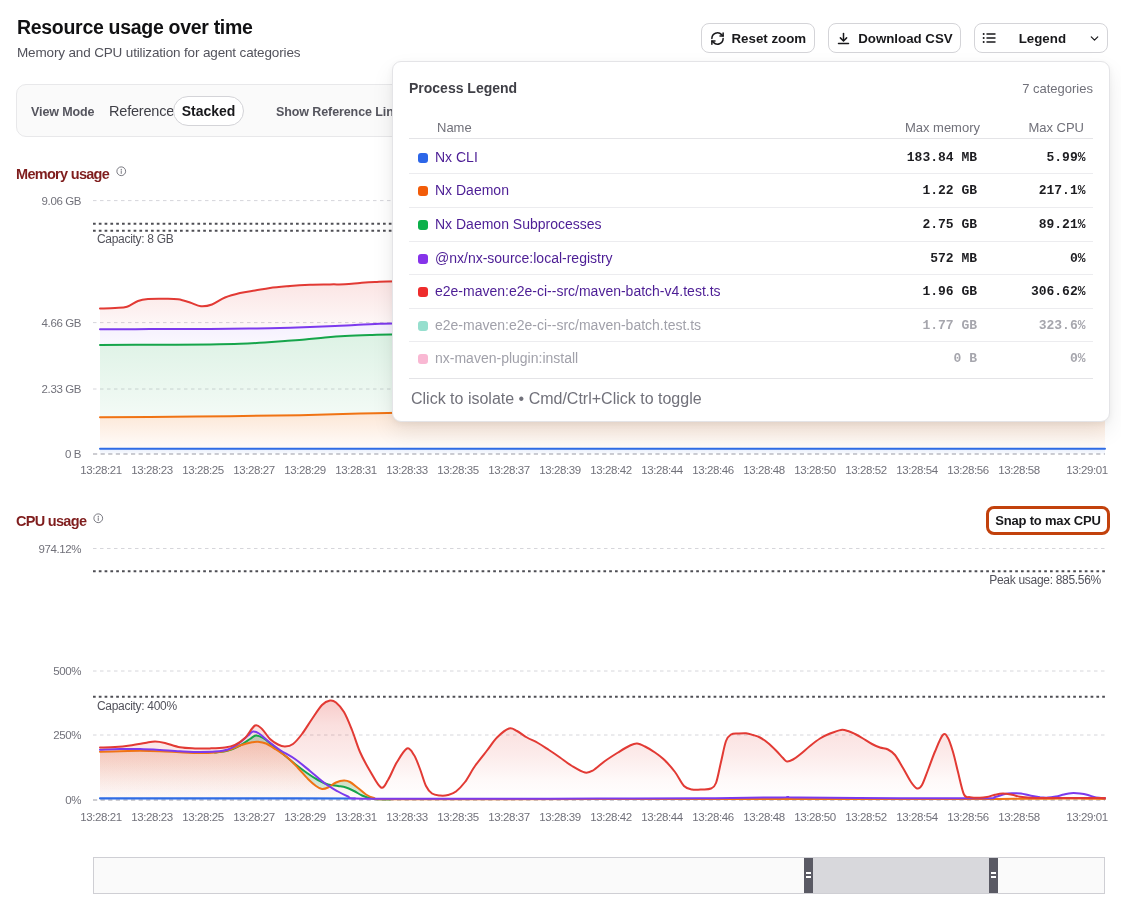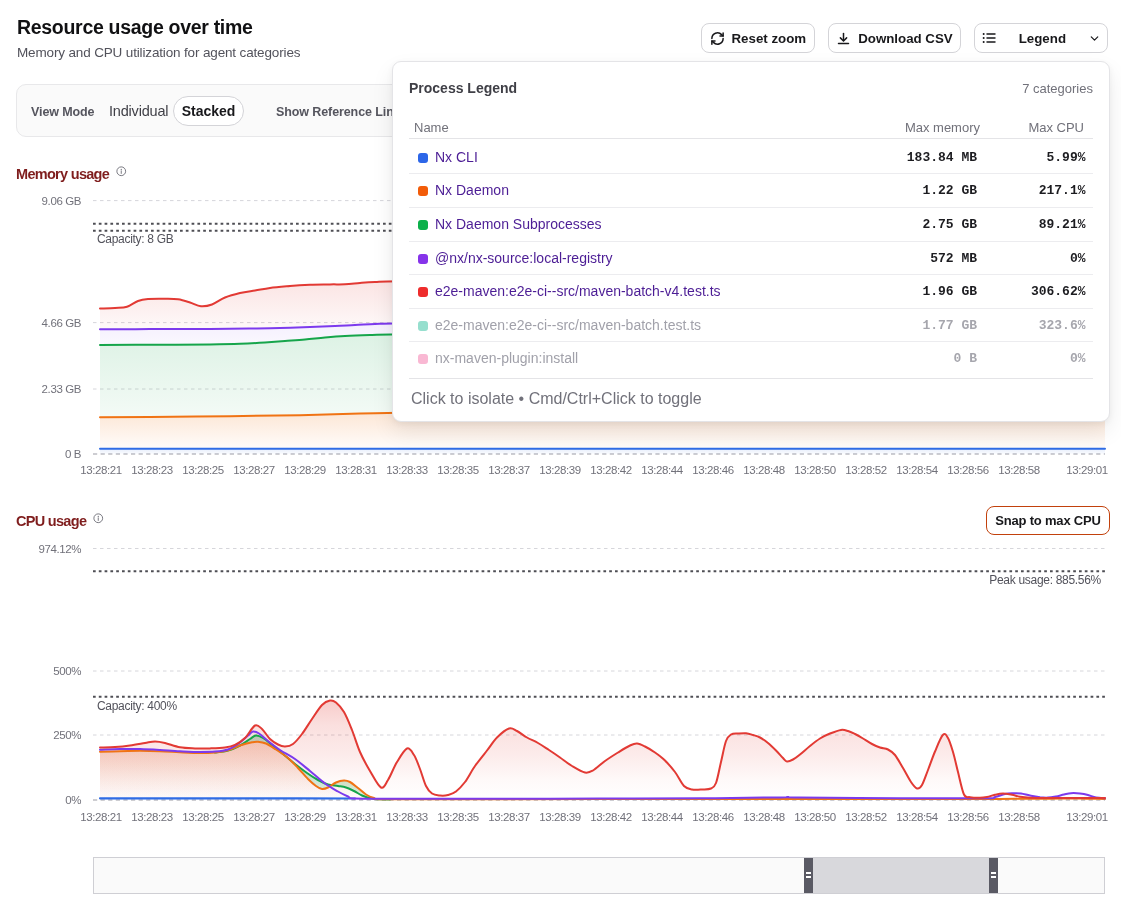--- a/index.html
+++ b/index.html
@@ -12,30 +12,30 @@
 .ref { stroke:#3f3f46; stroke-width:2.1; stroke-dasharray:2.7 3.1; opacity:.92; }
 h1 { position:absolute; left:17px; top:16px; font-size:19.5px; font-weight:700; color:#111113; letter-spacing:-.3px; }
 .sub { position:absolute; left:17px; top:45px; font-size:13.5px; color:#52525b; letter-spacing:-.15px; }
 .topbtns { position:absolute; top:23px; right:13px; display:flex; gap:13px; }
 .btn { display:flex; align-items:center; gap:7px; height:30px; padding:0 8px; background:#fff; border:1px solid #d4d4d8; border-radius:8px; font-size:13.3px; font-weight:700; color:#18181b; }
 .toolbar { position:absolute; left:16px; top:84px; width:1089px; height:53px; background:#fafafa; border:1px solid #e8e8ea; border-radius:10px; }
 .tb-label { position:absolute; font-size:12.5px; font-weight:700; color:#55555e; top:20px; letter-spacing:-.1px; }
 .tb-ind { position:absolute; left:92px; top:18px; font-size:14.5px; color:#3f3f46; letter-spacing:-.2px; }
 .tb-pill { position:absolute; left:156px; top:11px; width:71px; height:30px; background:#fff; border:1px solid #d4d4d8; border-radius:16px; font-size:14px; font-weight:700; color:#18181b; display:flex; align-items:center; justify-content:center; }
 .sect { position:absolute; font-size:14.5px; font-weight:700; color:#7f1d1d; display:flex; align-items:flex-start; gap:7px; letter-spacing:-.7px; }
-.snap { position:absolute; left:986px; top:506px; width:124px; height:29px; background:#fff; border:1px solid #c2410c; border-radius:8px; font-size:13px; font-weight:700; letter-spacing:-.2px; color:#18181b; display:flex; align-items:center; justify-content:center; }
+.snap { position:absolute; left:986px; top:506px; width:124px; height:29px; background:#fff; border:3px solid #c2410c; border-radius:8px; font-size:13px; font-weight:700; letter-spacing:-.2px; color:#18181b; display:flex; align-items:center; justify-content:center; }
 .brush { position:absolute; left:93px; top:857px; width:1012px; height:37px; background:#fafafa; border:1px solid #cfcfd4; }
 .bsel { position:absolute; left:710px; top:0; width:194px; height:35px; background:#d8d8dc; }
 .bhandle { position:absolute; top:0; width:9px; height:35px; background:#5a5a64; }
 .grip { position:absolute; left:2px; width:5px; height:1.6px; background:#fff; }
 .legend { position:absolute; left:392px; top:61px; width:718px; height:361px; background:#fff; border:1px solid #e4e4e7; border-radius:9px; box-shadow:0 10px 22px rgba(0,0,0,.08), 0 2px 6px rgba(0,0,0,.05); }
 .lg-title { position:absolute; left:16px; top:18px; font-size:14px; font-weight:700; color:#3f3f46; }
 .lg-count { position:absolute; right:16px; top:19px; font-size:13px; color:#71717a; }
 .lg-head { position:absolute; left:16px; right:16px; top:51px; height:26px; border-bottom:1px solid #e4e4e7; font-size:13px; color:#71717a; }
-.lg-head .h-name { position:absolute; left:5px; top:7px; }
+.lg-head .h-name { position:absolute; left:28px; top:7px; }
 .lg-head .h-mem { position:absolute; right:113px; top:7px; }
 .lg-head .h-cpu { position:absolute; right:9px; top:7px; }
 .lg-rows { position:absolute; left:16px; right:16px; top:78.9px; }
 .lrow { position:relative; height:33.6px; border-bottom:1px solid #ececef; }
 .lrow:last-child { border-bottom:none; }
 .dot { position:absolute; left:9px; top:12px; width:10px; height:10px; border-radius:3px; }
 .lname { position:absolute; left:26px; top:8px; font-size:14px; color:#4c1d95; }
 .lval { position:absolute; top:9px; font-family:"Liberation Mono",monospace; font-size:13px; font-weight:600; color:#1c1c20; }
 .vmem { right:116px; }
 .vcpu { right:7.5px; }
@@ -202,21 +202,21 @@
           <path d="M4 6h.01M4 12h.01M4 18h.01" stroke-width="3"></path>
         </svg>
         <span style="margin:0 19px">Legend</span>
         <svg width="13" height="13" viewBox="0 0 24 24" fill="none" stroke="#18181b" stroke-width="2.2" stroke-linecap="round" stroke-linejoin="round">
           <path d="M6 9l6 6 6-6"></path>
         </svg>
       </div>
 </div>
 <div class="toolbar">
   <span class="tb-label" style="left:14px">View Mode</span>
-  <span class="tb-ind">Individual</span>
+  <span class="tb-ind">Reference</span>
   <span class="tb-pill">Stacked</span>
   <span class="tb-label" style="left:259px">Show Reference Lines</span>
 </div>
 <div class="sect" style="left:16px;top:166px">Memory usage <svg width="10.5" height="10.5" viewBox="0 0 24 24" fill="none" stroke="#6e6e77" stroke-width="2.1">
         <circle cx="12" cy="12" r="10"></circle>
         <path d="M12 11v6" stroke-linecap="round"></path>
         <path d="M12 7.5v.3" stroke-linecap="round" stroke-width="2.6"></path>
       </svg></div>
 <div class="sect" style="left:16px;top:513px">CPU usage <svg width="10.5" height="10.5" viewBox="0 0 24 24" fill="none" stroke="#6e6e77" stroke-width="2.1">
         <circle cx="12" cy="12" r="10"></circle>

